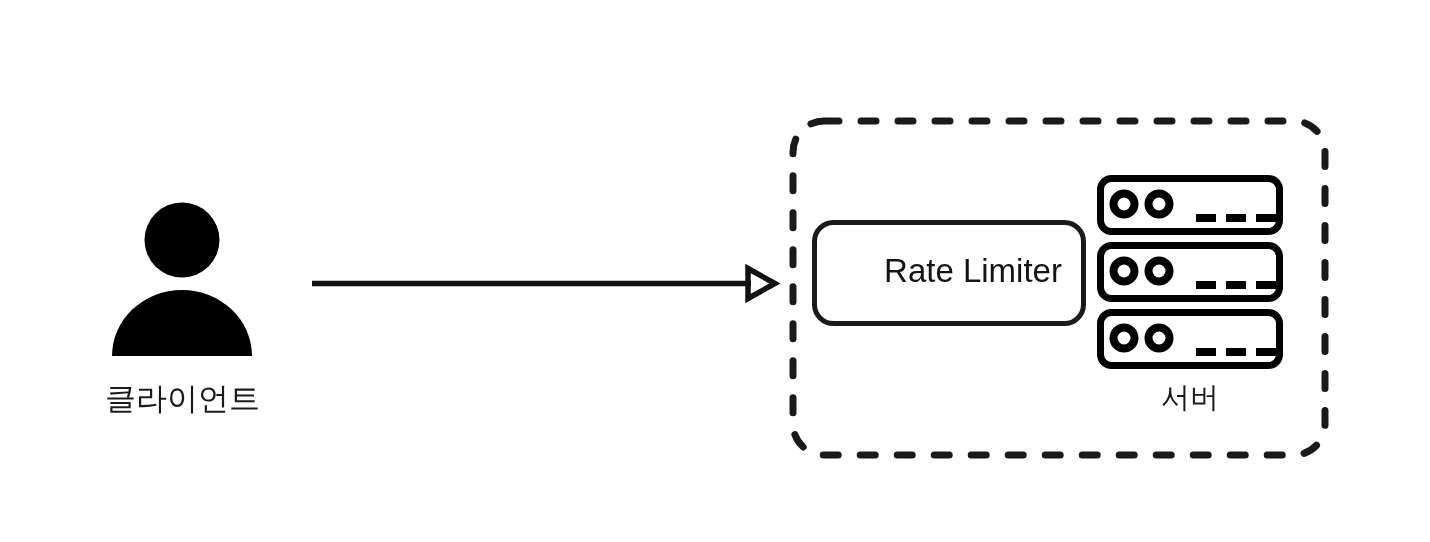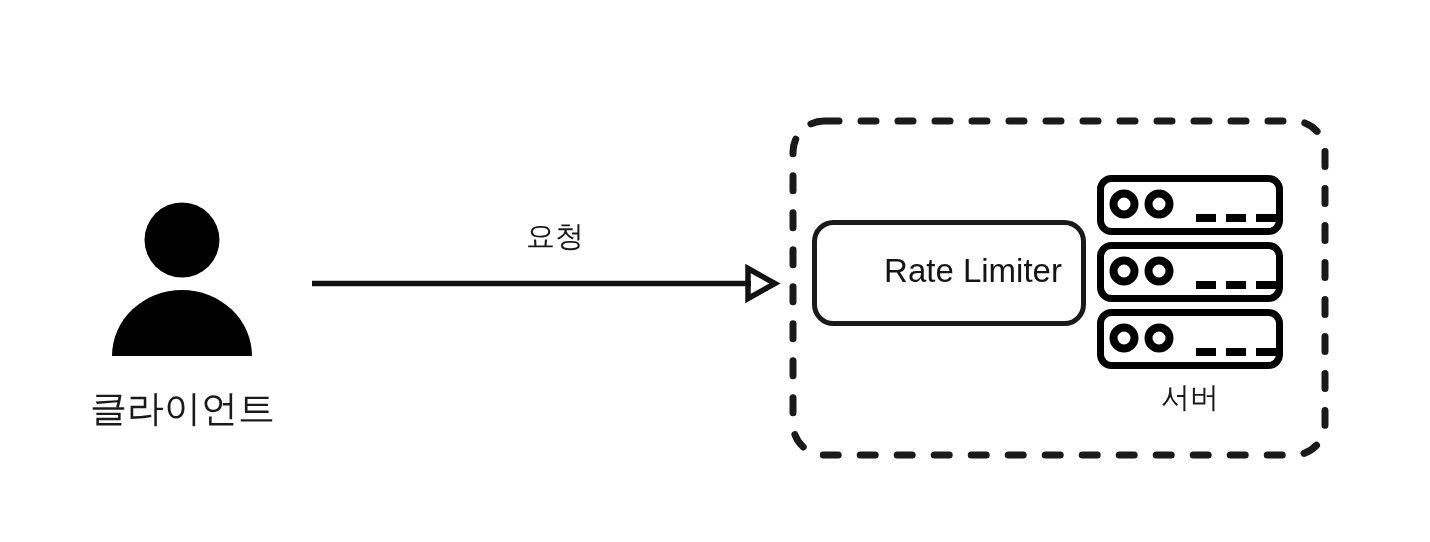--- a/index.html
+++ b/index.html
@@ -28,22 +28,21 @@
     position: absolute;
     color: #1a1a1a;
     white-space: nowrap;
     line-height: 1;
   }
   #client-label {
     left: 0;
     top: 383px;
     width: 365px;
     text-align: center;
-    font-size: 37px;
-    margin-top: 7px;
+    font-size: 31px;
   }
   #request-label {
     left: 400px;
     top: 222px;
     width: 310px;
     text-align: center;
     font-size: 29px;
   }
   #rate-limiter-label {
     left: 812px;
@@ -111,19 +110,18 @@
         <line x1="1196" y1="352" x2="1216" y2="352" stroke="#000000" stroke-width="8"></line>
         <line x1="1226" y1="352" x2="1246" y2="352" stroke="#000000" stroke-width="8"></line>
         <line x1="1256" y1="352" x2="1276" y2="352" stroke="#000000" stroke-width="8"></line>
       </g>
 
     </g>
   </svg>
 
   <div class="txt" id="client-label">클라이언트</div>
 
-  <div class="txt" id="request-label">요청</div>
 
   <div class="txt" id="rate-limiter-label">Rate Limiter</div>
 
   <div class="txt" id="server-label">서버</div>
 
 </div>
 
 </body></html>

